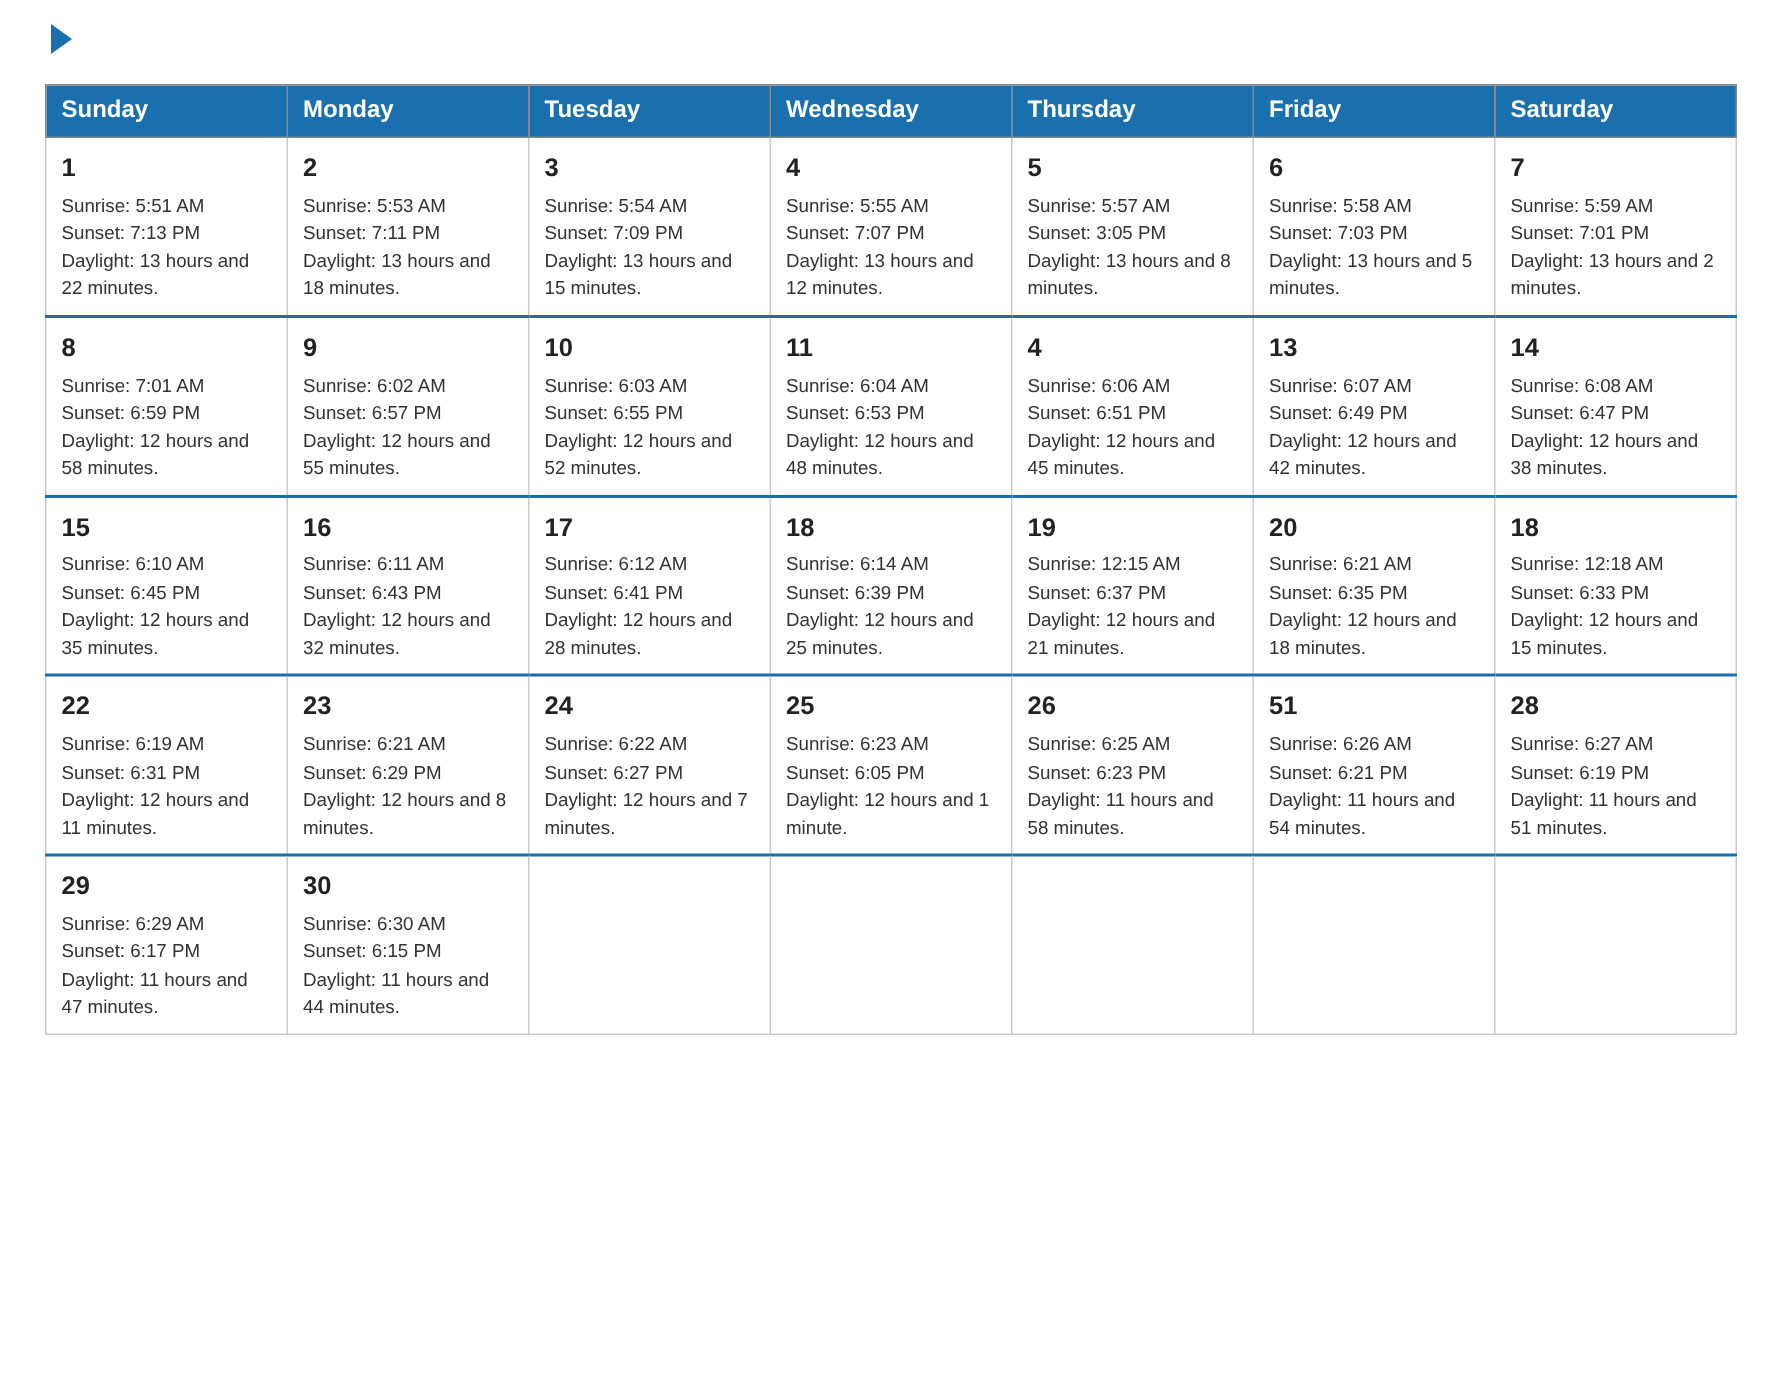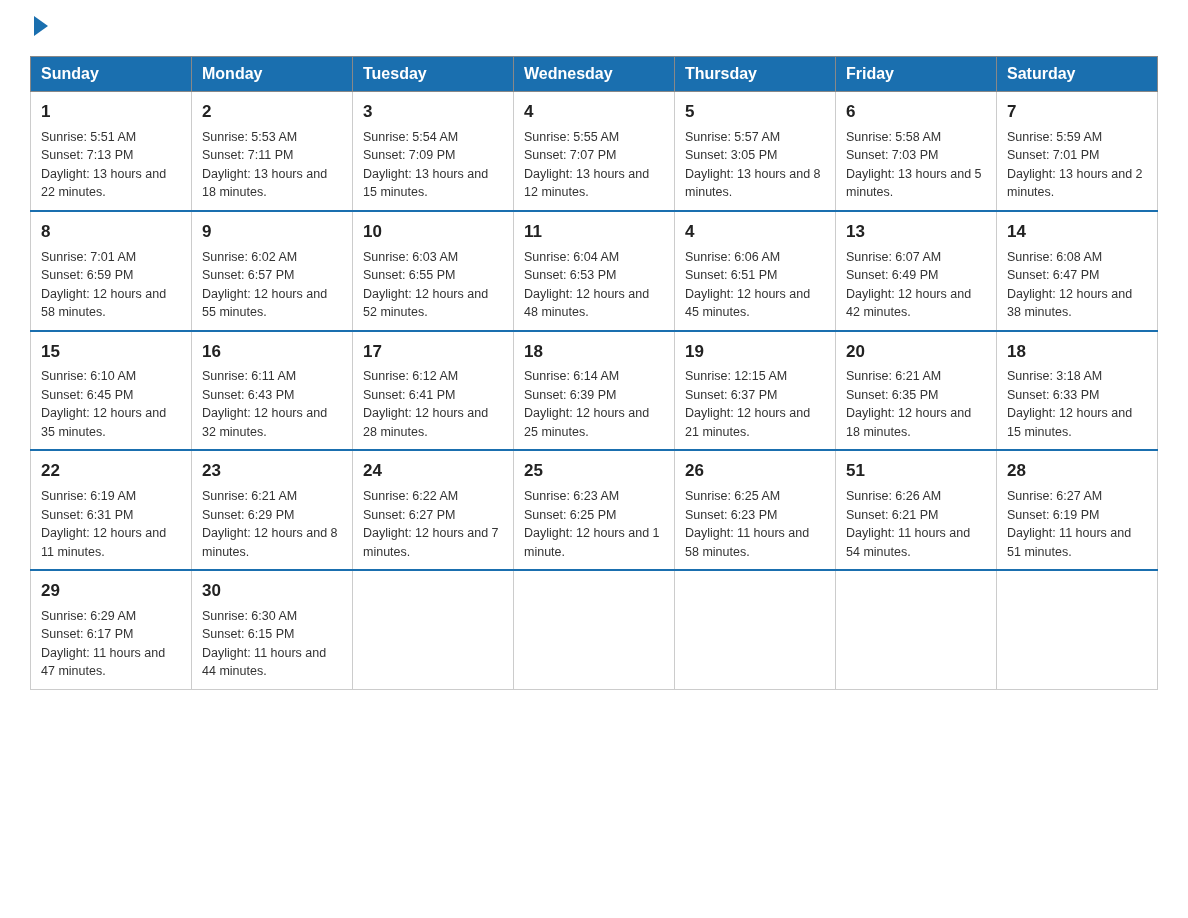--- a/index.html
+++ b/index.html
@@ -255,21 +255,21 @@
         <span class="day-info">Daylight: 12 hours and 21 minutes.</span>
       </td>
         <td>
         <span class="day-number">20</span>
         <span class="day-info">Sunrise: 6:21 AM</span><br>
         <span class="day-info">Sunset: 6:35 PM</span><br>
         <span class="day-info">Daylight: 12 hours and 18 minutes.</span>
       </td>
         <td>
         <span class="day-number">18</span>
-        <span class="day-info">Sunrise: 3:18 AM</span><br>
+        <span class="day-info">Sunrise: 12:18 AM</span><br>
         <span class="day-info">Sunset: 6:33 PM</span><br>
         <span class="day-info">Daylight: 12 hours and 15 minutes.</span>
       </td>
       </tr>
       <tr>
         <td>
         <span class="day-number">22</span>
         <span class="day-info">Sunrise: 6:19 AM</span><br>
         <span class="day-info">Sunset: 6:31 PM</span><br>
         <span class="day-info">Daylight: 12 hours and 11 minutes.</span>
@@ -282,21 +282,21 @@
       </td>
         <td>
         <span class="day-number">24</span>
         <span class="day-info">Sunrise: 6:22 AM</span><br>
         <span class="day-info">Sunset: 6:27 PM</span><br>
         <span class="day-info">Daylight: 12 hours and 7 minutes.</span>
       </td>
         <td>
         <span class="day-number">25</span>
         <span class="day-info">Sunrise: 6:23 AM</span><br>
-        <span class="day-info">Sunset: 6:25 PM</span><br>
+        <span class="day-info">Sunset: 6:05 PM</span><br>
         <span class="day-info">Daylight: 12 hours and 1 minute.</span>
       </td>
         <td>
         <span class="day-number">26</span>
         <span class="day-info">Sunrise: 6:25 AM</span><br>
         <span class="day-info">Sunset: 6:23 PM</span><br>
         <span class="day-info">Daylight: 11 hours and 58 minutes.</span>
       </td>
         <td>
         <span class="day-number">51</span>

